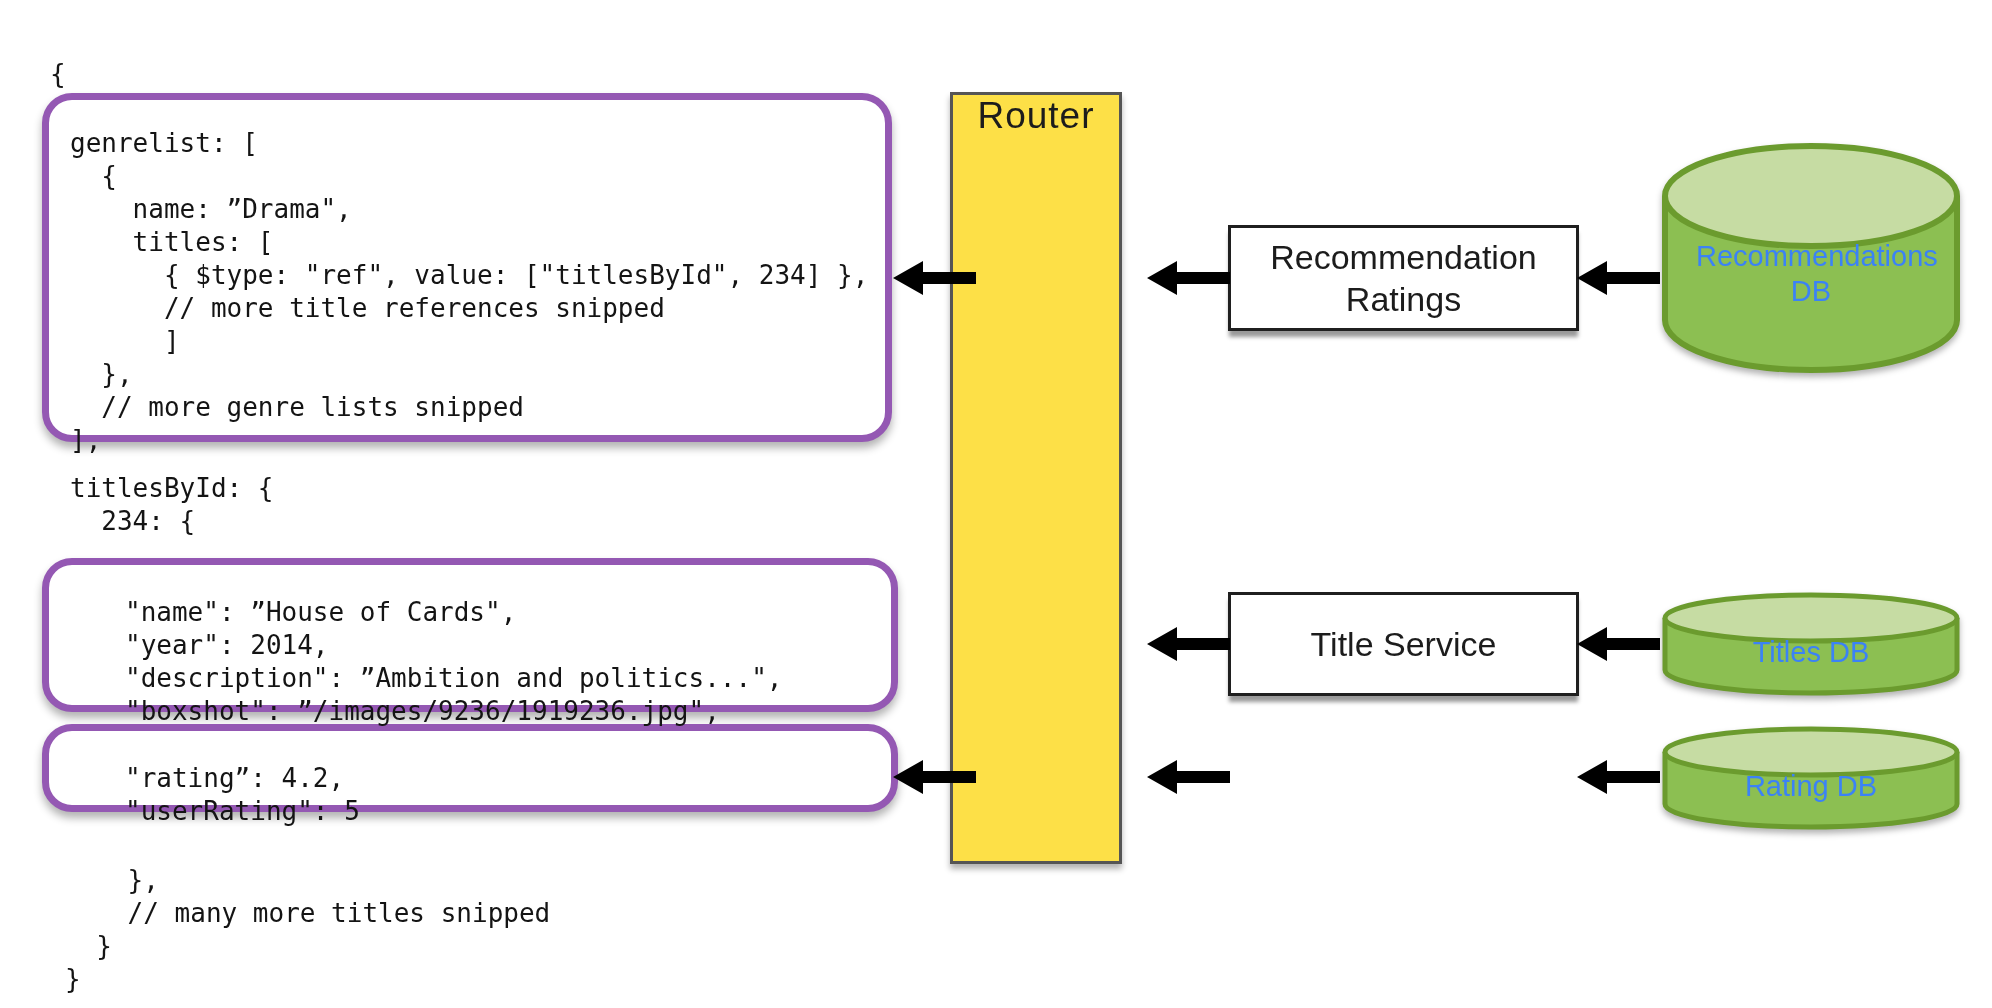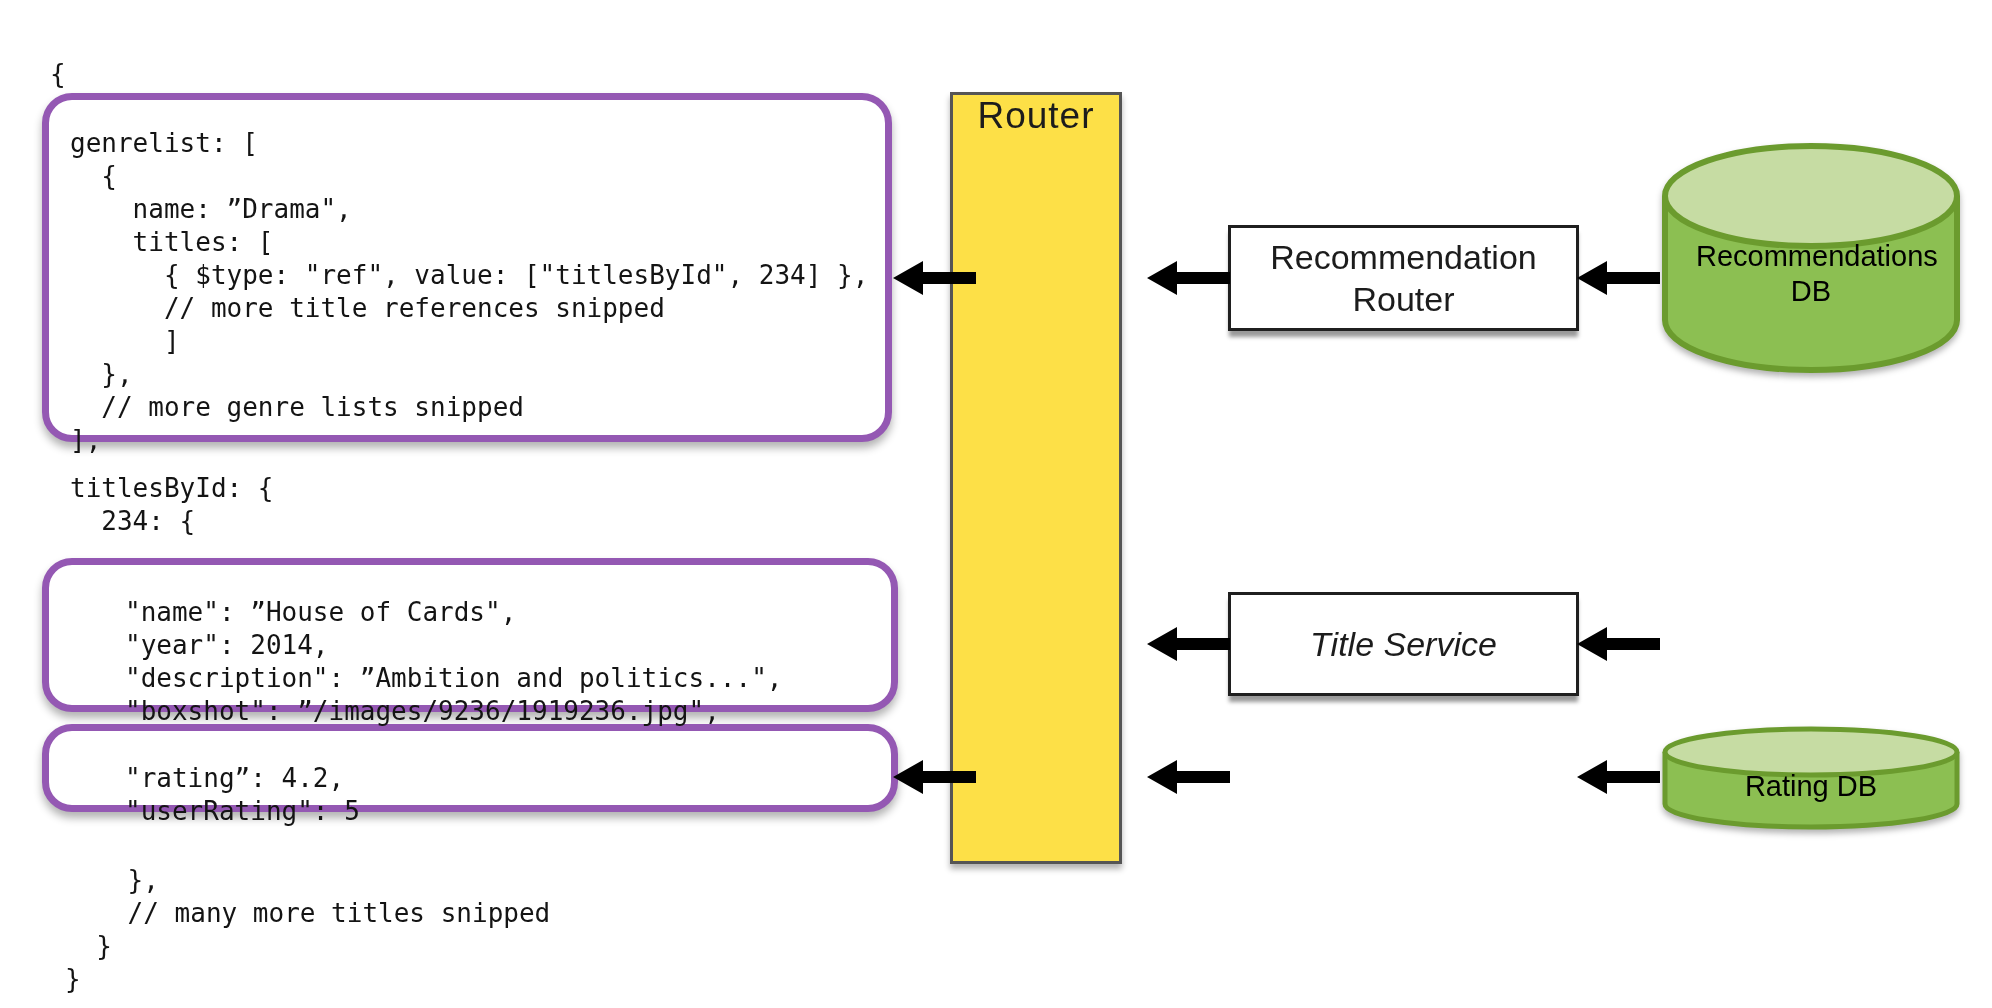--- a/index.html
+++ b/index.html
@@ -58,37 +58,37 @@
   .service-box {
     position: absolute;
     left: 1228px; width: 345px;
     background: #ffffff;
     border: 3px solid #1f1f1f;
     box-shadow: 0 7px 4px -1px rgba(0,0,0,0.40);
     display: flex; align-items: center; justify-content: center;
     z-index: 4;
   }
   .service-rec    { top: 225px; height: 100px; }
-  .service-title  { top: 592px; height: 98px; font-style: italic;  }
+  .service-title  { top: 592px; height: 98px;  }
   .service-rating { top: 725px; height: 98px;  }
   .service-label {
     font-size: 34px; color: #1c1c1c; text-align: center;
     width: 300px; line-height: 1.25;
   }
 
   
   .db { position: absolute; z-index: 4; }
   .db svg { display: block; filter: drop-shadow(0 4px 3px rgba(0,0,0,0.30)); }
   .db-rec     { left: 1660px; top: 138px; width: 302px; height: 244px; }
   .db-titles  { left: 1660px; top: 590px; width: 302px; height: 110px; }
   .db-ratings { left: 1660px; top: 724px; width: 302px; height: 110px; }
   .db-label {
     position: absolute; left: 0; top: 0; width: 100%; height: 100%;
     display: flex; align-items: center; justify-content: center;
-    color: #000000; text-align: center;
+    color: #3b82f6; text-align: center;
   }
   .db-rec .db-label     { font-size: 29px; line-height: 1.2; padding-top: 28px; box-sizing: border-box; }
   .db-rec .db-label div { width: 230px; }
   .db-small .db-label   { font-size: 29px; padding-top: 14px; box-sizing: border-box; }
 
   
   .arrow { position: absolute; width: 83px; height: 40px; z-index: 5; }
   .arrow svg { display: block; }
   .arrow-a1 { left: 893px;  top: 258px; }
   .arrow-a2 { left: 1147px; top: 258px; }
@@ -130,38 +130,49 @@
 
   <div class="hl-box hl-genrelist"></div>
   <div class="hl-box hl-title-info"></div>
   <div class="hl-box hl-rating"></div>
 
   <div class="router-box">
     <span class="router-label">Router</span>
   </div>
 
   <div class="service-box service-rec">
-    <div class="service-label">Recommendation Router</div>
+    <div class="service-label">Recommendation Ratings</div>
   </div>
   <div class="service-box service-title">
     <div class="service-label">Title Service</div>
   </div>
 
   <div class="db db-rec">
     <span>
       <svg width="302" height="244" viewBox="0 0 302 244">
         <path d="M5 58 L5 182 A146 50 0 0 0 297 182 L297 58" fill="#8CBF52" stroke="#6B9B2E" stroke-width="6" stroke-linejoin="round"></path>
         <ellipse cx="151" cy="58" rx="146" ry="50" fill="#C6DCA3" stroke="#6B9B2E" stroke-width="6"></ellipse>
       </svg>
     </span>
     <div class="db-label">
       <div>Recommendations DB</div>
     </div>
   </div>
 
+  <div class="db db-titles db-small">
+    <span>
+      <svg width="302" height="110" viewBox="0 0 302 110">
+        <path d="M5 28 L5 80 A146 23 0 0 0 297 80 L297 28" fill="#8CBF52" stroke="#6B9B2E" stroke-width="5" stroke-linejoin="round"></path>
+        <ellipse cx="151" cy="28" rx="146" ry="23" fill="#C6DCA3" stroke="#6B9B2E" stroke-width="5"></ellipse>
+      </svg>
+    </span>
+    <div class="db-label">
+      <div>Titles DB</div>
+    </div>
+  </div>
 
   <div class="db db-ratings db-small">
     <span>
       <svg width="302" height="110" viewBox="0 0 302 110">
         <path d="M5 28 L5 80 A146 23 0 0 0 297 80 L297 28" fill="#8CBF52" stroke="#6B9B2E" stroke-width="5" stroke-linejoin="round"></path>
         <ellipse cx="151" cy="28" rx="146" ry="23" fill="#C6DCA3" stroke="#6B9B2E" stroke-width="5"></ellipse>
       </svg>
     </span>
     <div class="db-label">
       <div>Rating DB</div>

